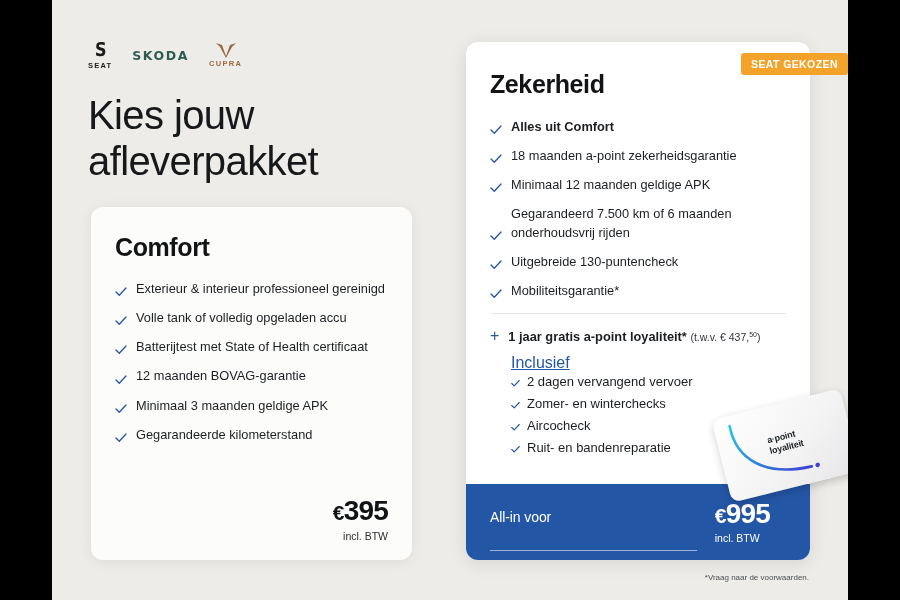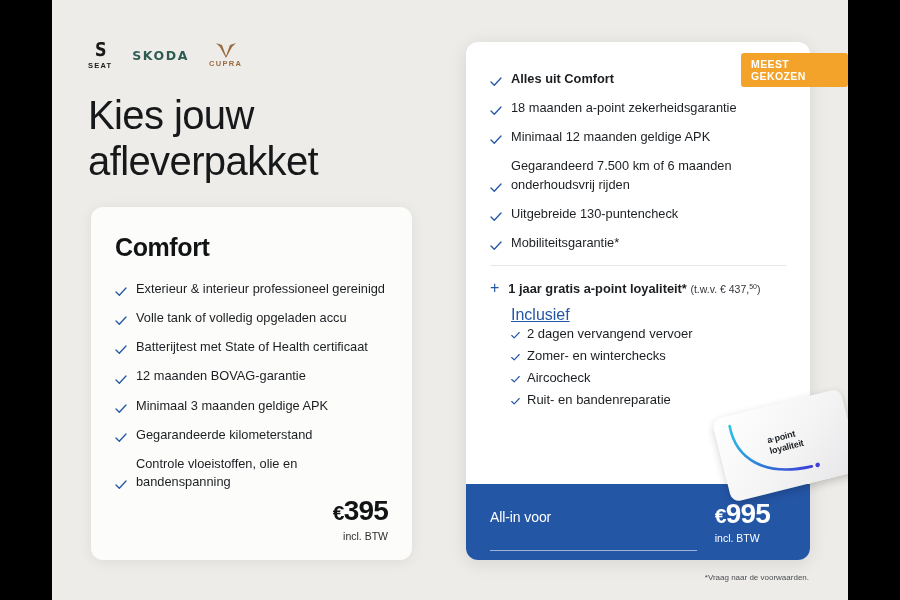--- a/index.html
+++ b/index.html
@@ -384,37 +384,30 @@
           <span class="txt">Minimaal 3 maanden geldige APK</span>
         </li>
         <li class="feat">
           <span class="check">
               <svg width="12" height="12" viewBox="0 0 12 12">
                 <path d="M1 6 L4.3 9.3 L11 2" fill="none" stroke="#2456A6" stroke-width="1.3" stroke-linecap="round" stroke-linejoin="round"></path>
               </svg>
             </span>
           <span class="txt">Gegarandeerde kilometerstand</span>
         </li>
-        <li class="feat">
-          <span class="check">
-              <svg width="12" height="12" viewBox="0 0 12 12">
-                <path d="M1 6 L4.3 9.3 L11 2" fill="none" stroke="#2456A6" stroke-width="1.3" stroke-linecap="round" stroke-linejoin="round"></path>
-              </svg>
-            </span>
-          <span class="txt">Controle vloeistoffen, olie en bandenspanning</span>
-        </li>
       </ul>
       <div class="price-block">
         <div class="amount"><span class="eur">€</span><span>395</span></div>
         <div class="vat">incl. BTW</div>
       </div>
     </div>
 
     <div class="card-zeker">
       <div class="zeker-body">
+        <h2>Zekerheid</h2>
         <ul class="feat-list">
           <li class="feat bold">
             <span class="check">
                 <svg width="12" height="12" viewBox="0 0 12 12">
                   <path d="M1 6 L4.3 9.3 L11 2" fill="none" stroke="#2456A6" stroke-width="1.3" stroke-linecap="round" stroke-linejoin="round"></path>
                 </svg>
               </span>
             <span class="txt">Alles uit Comfort</span>
           </li>
           <li class="feat">
@@ -503,21 +496,21 @@
           <div class="allin">All-in voor</div>
           <div class="pr">
             <div class="amount"><span class="eur">€</span><span>995</span></div>
             <div class="vat">incl. BTW</div>
           </div>
         </div>
         <div class="underline"></div>
       </div>
     </div>
 
-    <div class="badge">MEEST GEKOZEN</div>
+    <div class="badge">SEAT GEKOZEN</div>
 
     <div class="loyalty-card">
       <svg class="arc" width="132" height="85" viewBox="0 0 132 85">
         <defs>
           <linearGradient id="arcgrad" x1="0" y1="0" x2="1" y2="1">
             <stop offset="0%" stop-color="#2BC4E8"></stop>
             <stop offset="55%" stop-color="#2F7BD8"></stop>
             <stop offset="100%" stop-color="#3F3FD8"></stop>
           </linearGradient>
         </defs>

